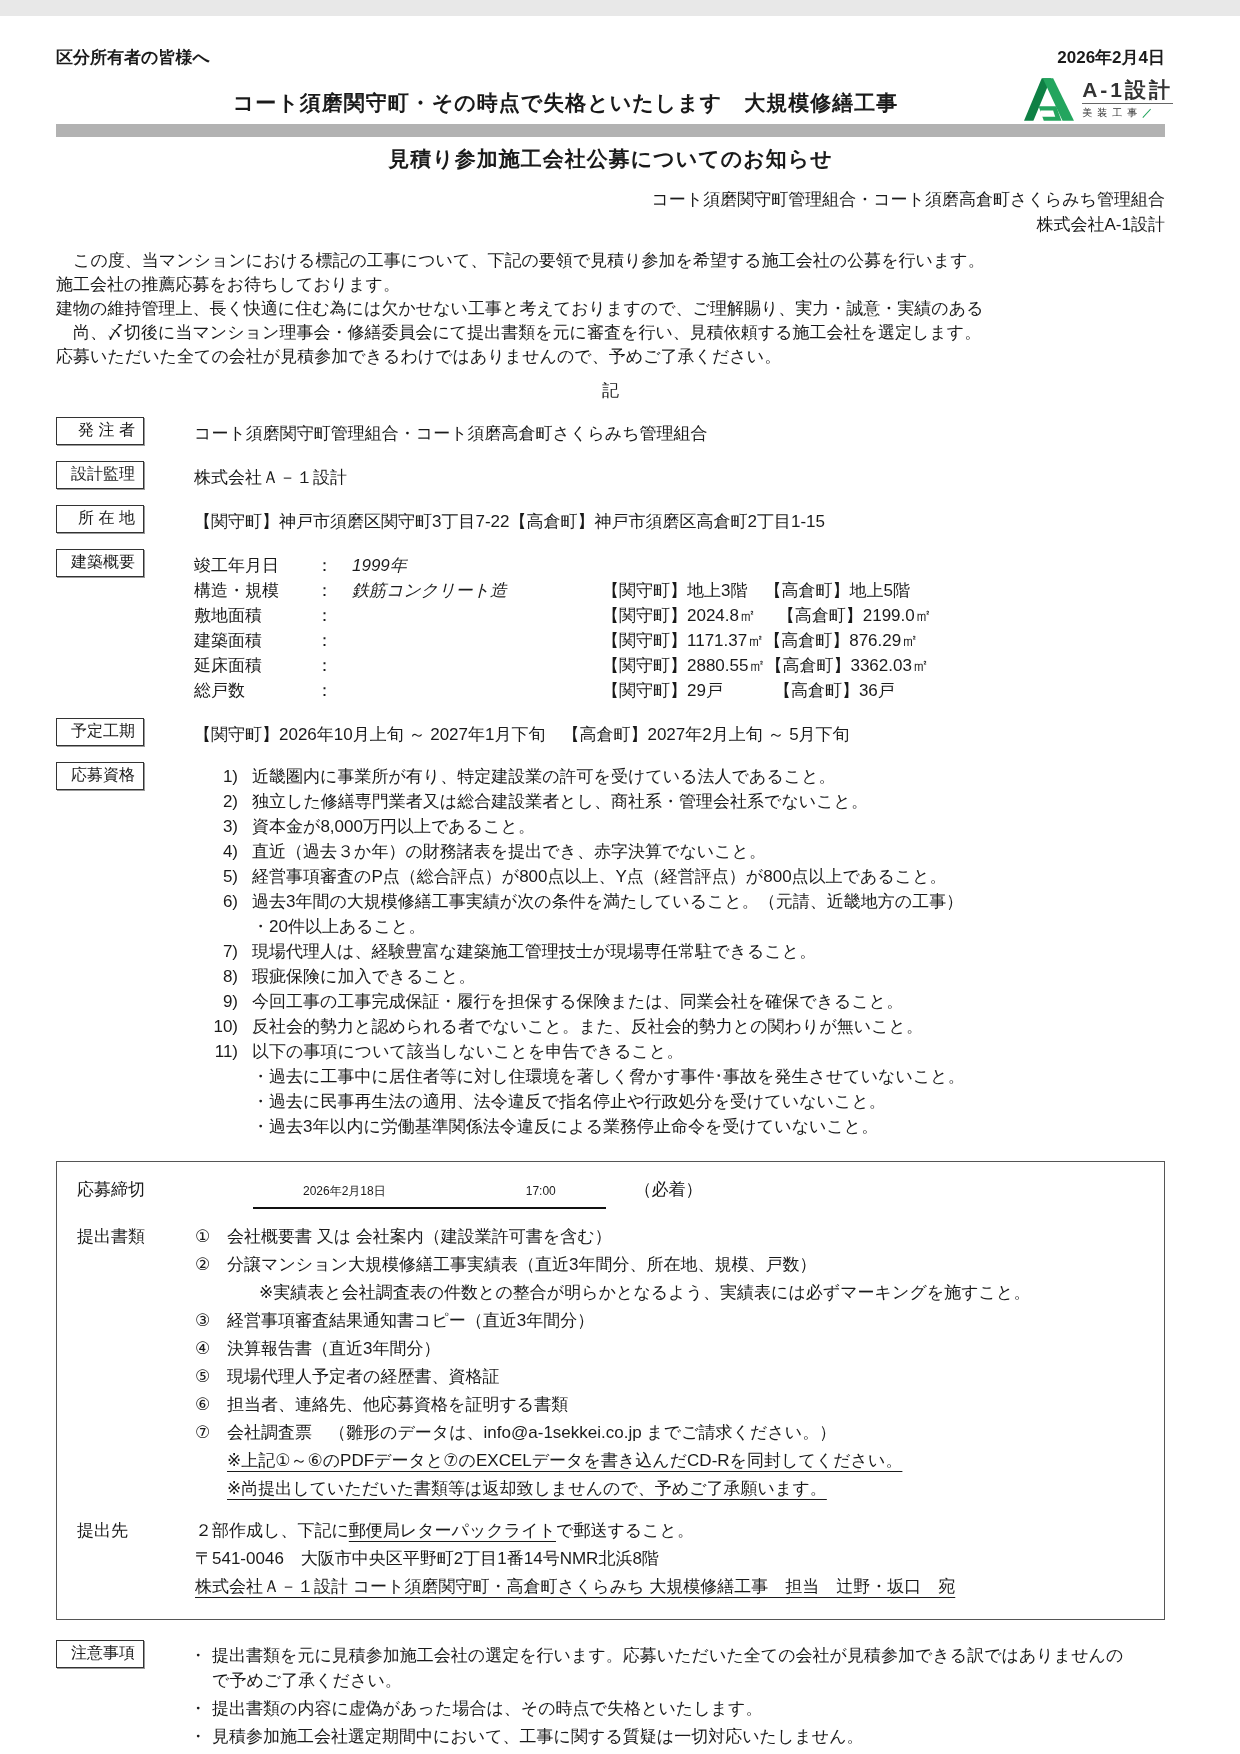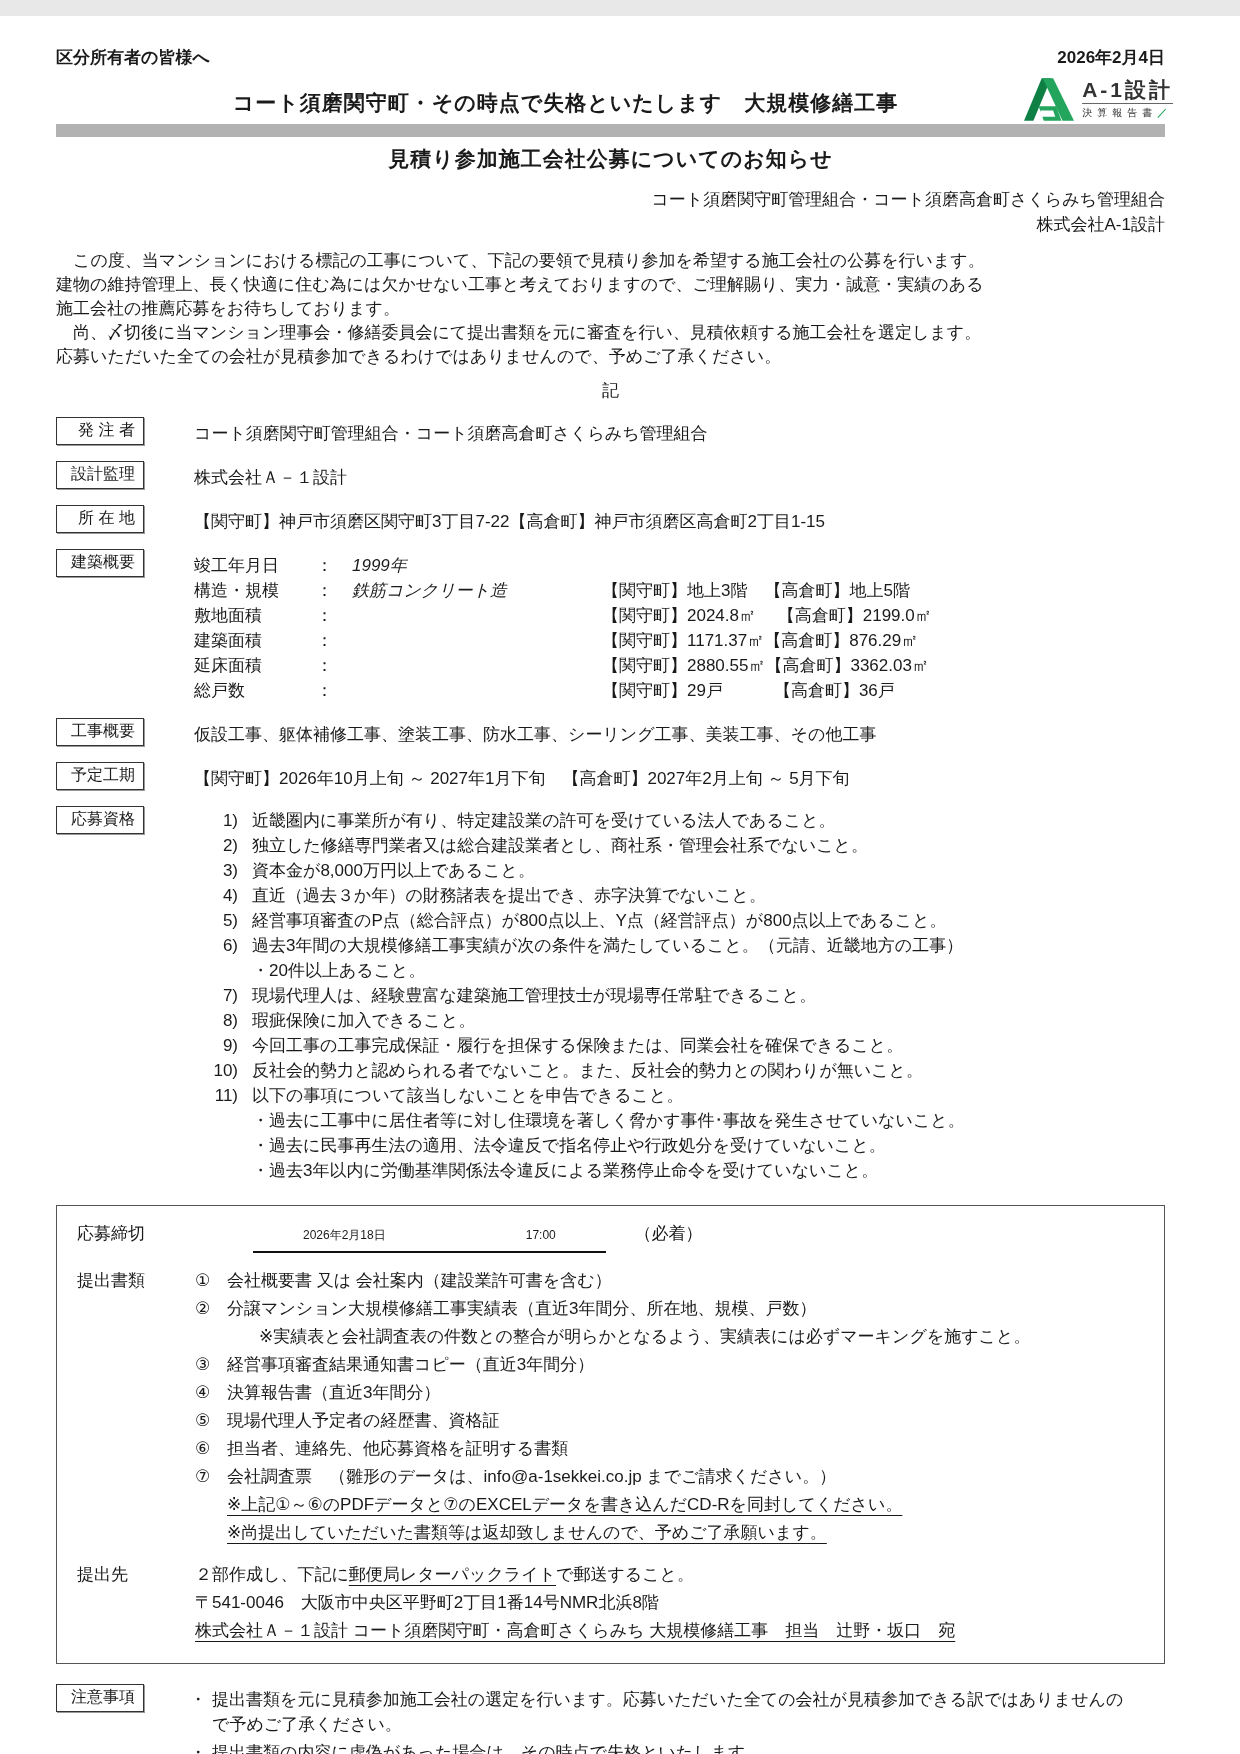--- a/index.html
+++ b/index.html
@@ -73,38 +73,38 @@
       <span>
         <svg width="52" height="46" viewBox="0 0 100 88" xmlns="http://www.w3.org/2000/svg">
           <polygon points="2,86 36,4 54,4 20,86" fill="#0e8044"></polygon>
           <polygon points="38,4 58,4 98,86 76,86" fill="#23a55e"></polygon>
           <polygon points="30,58 64,58 74,86 40,86" fill="#23a55e"></polygon>
           <polygon points="34,66 58,66 62,78 30,78" fill="#ffffff"></polygon>
         </svg>
       </span>
       <span class="logo-text">
         <div class="logo-name">A-1設計</div>
-        <div class="logo-tag"><span>決算報告書</span><span class="slash">／</span></div>
+        <div class="logo-tag"><span>美装工事</span><span class="slash">／</span></div>
       </span>
     </div>
     <div class="gray-band"></div>
     <div class="subtitle">見積り参加施工会社公募についてのお知らせ</div>
   </div>
 
   <div class="issuers">
 
   <div>コート須磨関守町管理組合・コート須磨高倉町さくらみち管理組合</div>
       <div>株式会社A-1設計</div>
     </div>
 
   <div class="intro">
 
   <div>　この度、当マンションにおける標記の工事について、下記の要領で見積り参加を希望する施工会社の公募を行います。</div>
+      <div>施工会社の推薦応募をお待ちしております。</div>
       <div>建物の維持管理上、長く快適に住む為には欠かせない工事と考えておりますので、ご理解賜り、実力・誠意・実績のある</div>
-      <div>施工会社の推薦応募をお待ちしております。</div>
       <div>　尚、〆切後に当マンション理事会・修繕委員会にて提出書類を元に審査を行い、見積依頼する施工会社を選定します。</div>
       <div>応募いただいた全ての会社が見積参加できるわけではありませんので、予めご了承ください。</div>
     </div>
 
   <div class="ki">記</div>
 
   <div class="row">
     <span class="label-box">発 注 者</span>
     <div class="row-content">コート須磨関守町管理組合・コート須磨高倉町さくらみち管理組合</div>
   </div>
@@ -160,24 +160,20 @@
 
         <div class="ov-row">
           <span class="ov-item">総戸数</span>
           <span class="ov-colon">：</span>
           <span class="ov-mid"></span>
           <span class="ov-right">【関守町】29戸　　　【高倉町】36戸</span>
         </div>
       </div>
   </div>
 
-  <div class="row">
-    <span class="label-box">工事概要</span>
-    <div class="row-content">仮設工事、躯体補修工事、塗装工事、防水工事、シーリング工事、美装工事、その他工事</div>
-  </div>
 
   <div class="row">
     <span class="label-box">予定工期</span>
     <div class="row-content">【関守町】2026年10月上旬 ～ 2027年1月下旬　【高倉町】2027年2月上旬 ～ 5月下旬</div>
   </div>
 
   <div class="row">
     <span class="label-box">応募資格</span>
     <div class="row-content" style="padding-top:2px;">
 

